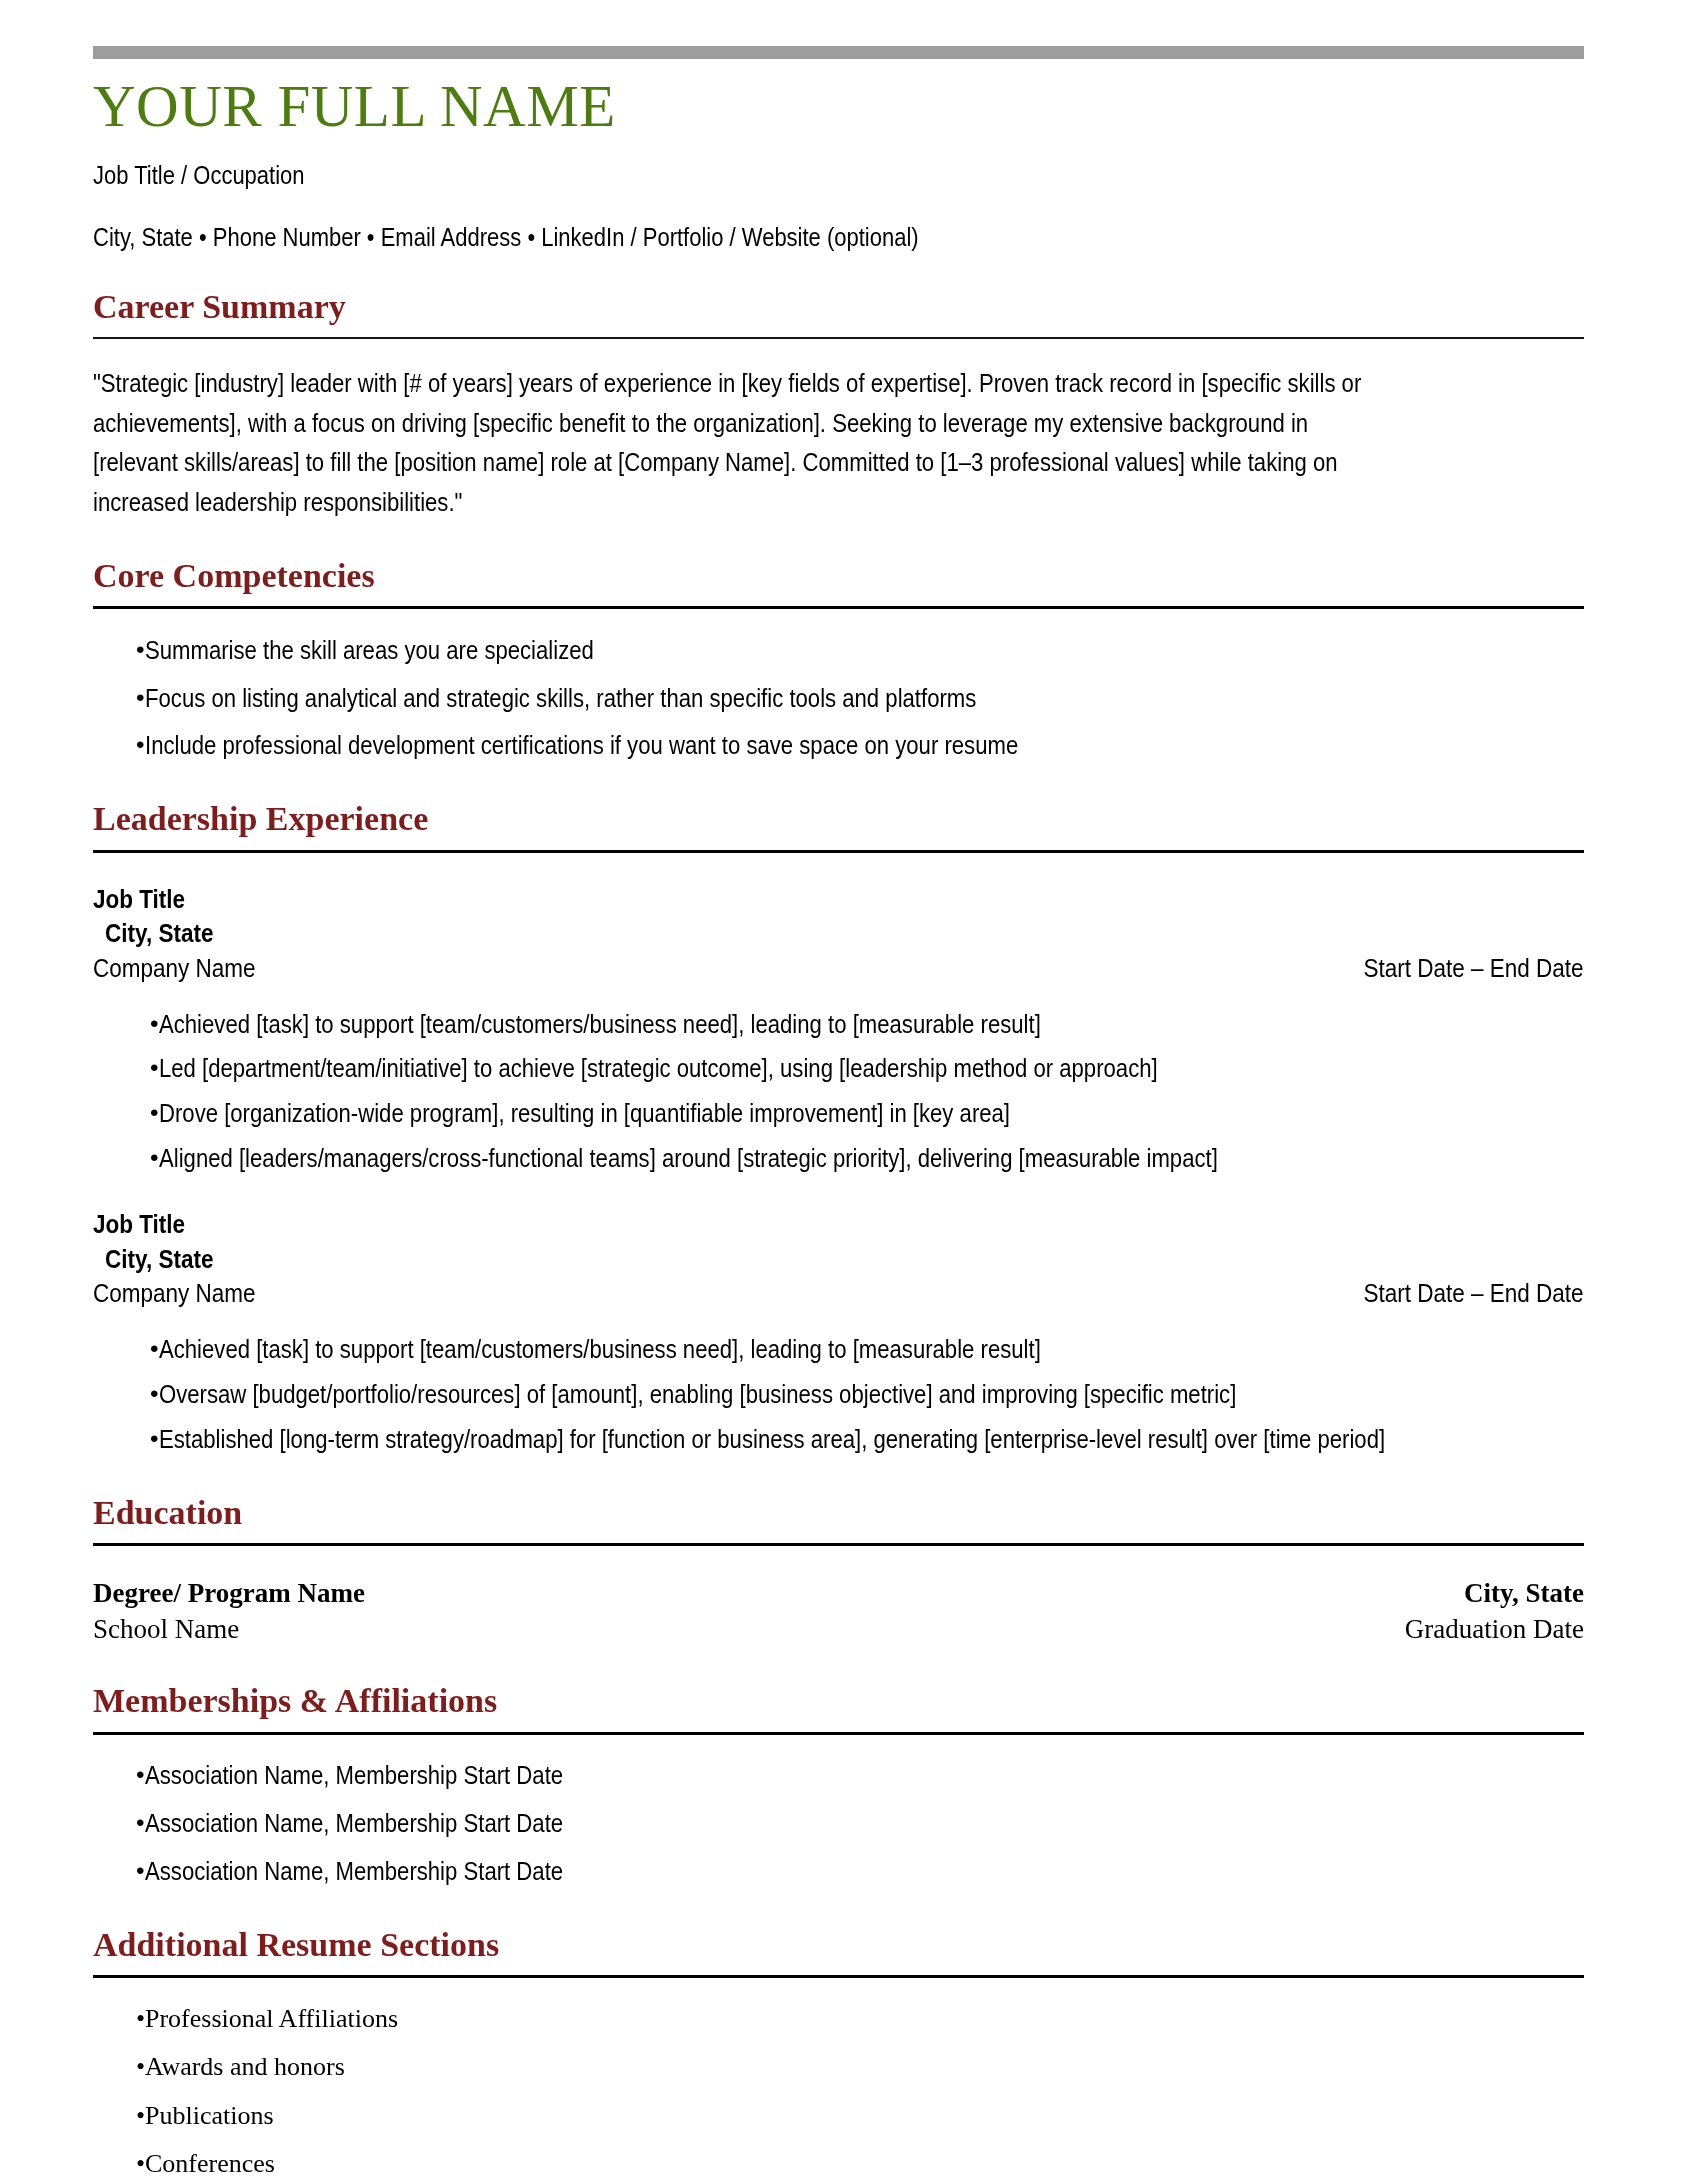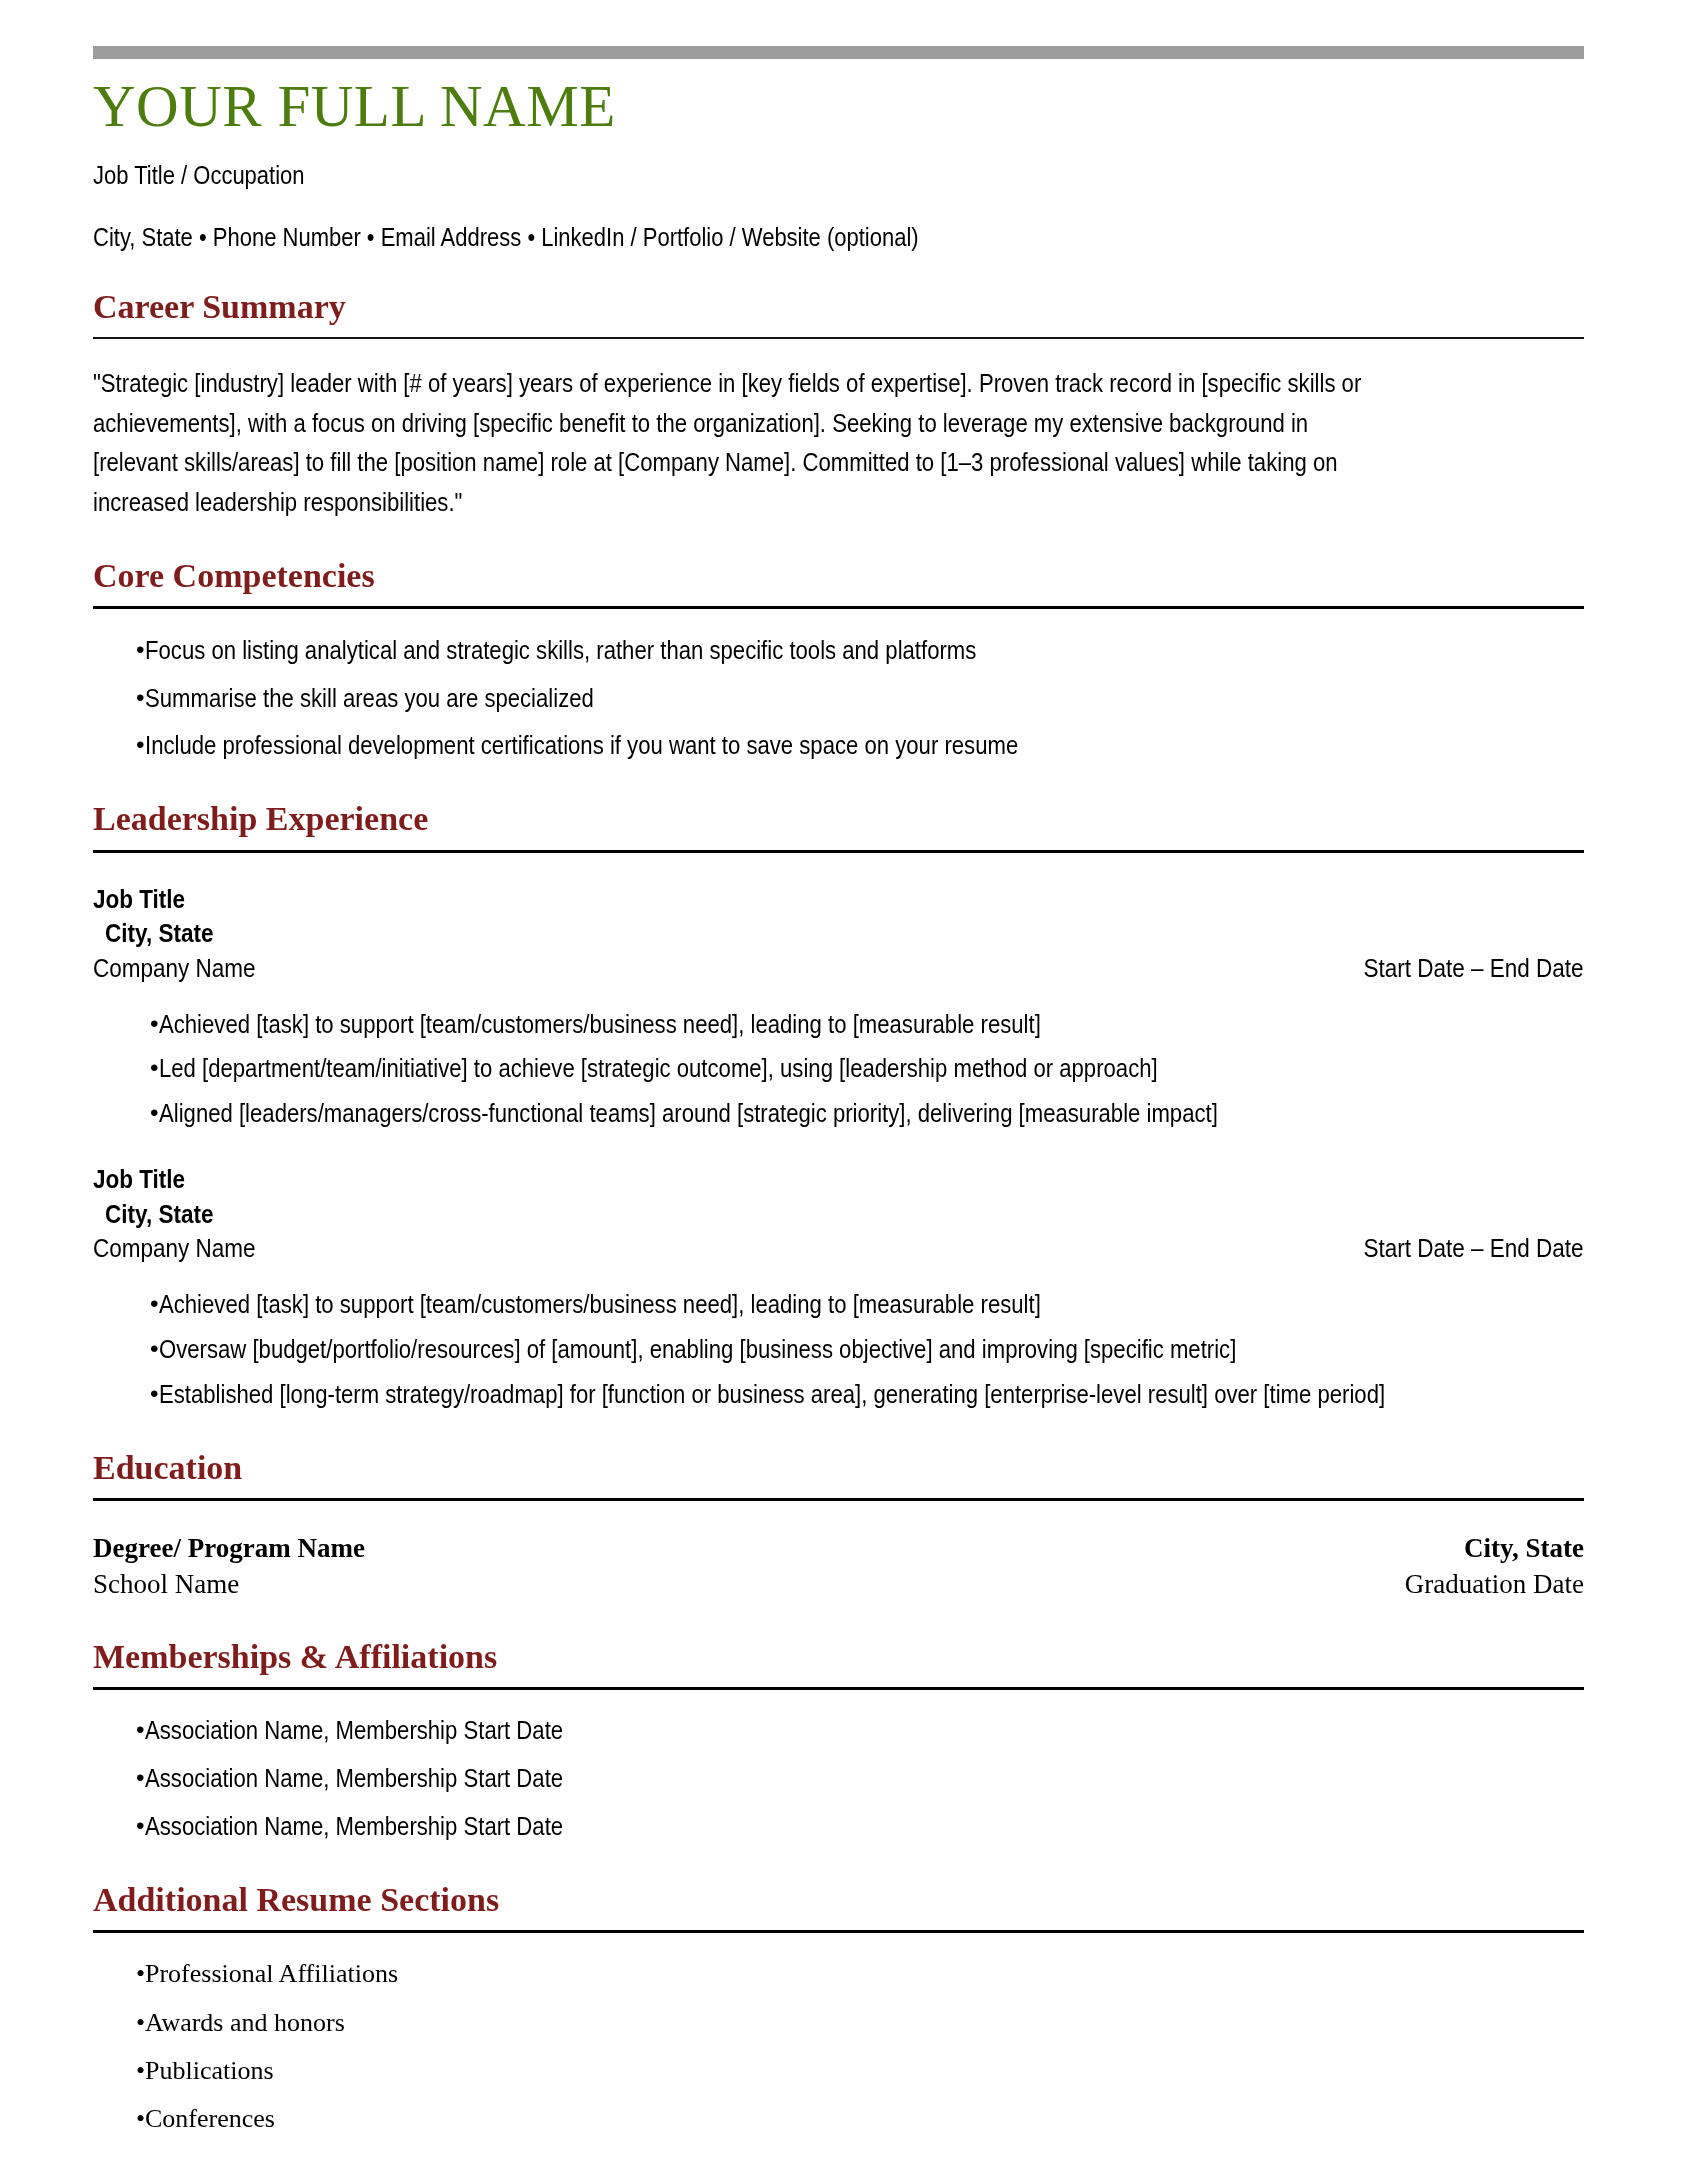--- a/index.html
+++ b/index.html
@@ -193,42 +193,43 @@
     <div class="section">
       <div class="section-head">Career Summary</div>
       <div class="rule thin"></div>
       <div class="para">"Strategic [industry] leader with [# of years] years of experience in [key fields of expertise]. Proven track record in [specific skills or achievements], with a focus on driving [specific benefit to the organization]. Seeking to leverage my extensive background in [relevant skills/areas] to fill the [position name] role at [Company Name]. Committed to [1–3 professional values] while taking on increased leadership responsibilities."</div>
     </div>
 
     <div class="section">
       <div class="section-head">Core Competencies</div>
       <div class="rule"></div>
       <ul class="blist">
+          <li><span class="txt">Summarise the skill areas you are specialized</span></li>
           <li><span class="txt">Focus on listing analytical and strategic skills, rather than specific tools and platforms</span></li>
-          <li><span class="txt">Summarise the skill areas you are specialized</span></li>
           <li><span class="txt">Include professional development certifications if you want to save space on your resume</span></li>
         </ul>
     </div>
 
     <div class="section">
       <div class="section-head">Leadership Experience</div>
       <div class="rule"></div>
       <div id="experience-entries">
           <div class="entry first">
             <div class="entry-row bold">
               <span class="left">Job Title</span>
               <span class="right">City, State</span>
             </div>
             <div class="entry-row">
               <span class="left">Company Name</span>
               <span class="right">Start Date – End Date</span>
             </div>
             <ul class="blist job tight">
               <li><span class="txt">Achieved [task] to support [team/customers/business need], leading to [measurable result]</span></li>
               <li><span class="txt">Led [department/team/initiative] to achieve [strategic outcome], using [leadership method or approach]</span></li>
+              <li><span class="txt">Drove [organization-wide program], resulting in [quantifiable improvement] in [key area]</span></li>
               <li><span class="txt">Aligned [leaders/managers/cross-functional teams] around [strategic priority], delivering [measurable impact]</span></li>
             </ul>
           </div>
           <div class="entry">
             <div class="entry-row bold">
               <span class="left">Job Title</span>
               <span class="right">City, State</span>
             </div>
             <div class="entry-row">
               <span class="left">Company Name</span>

